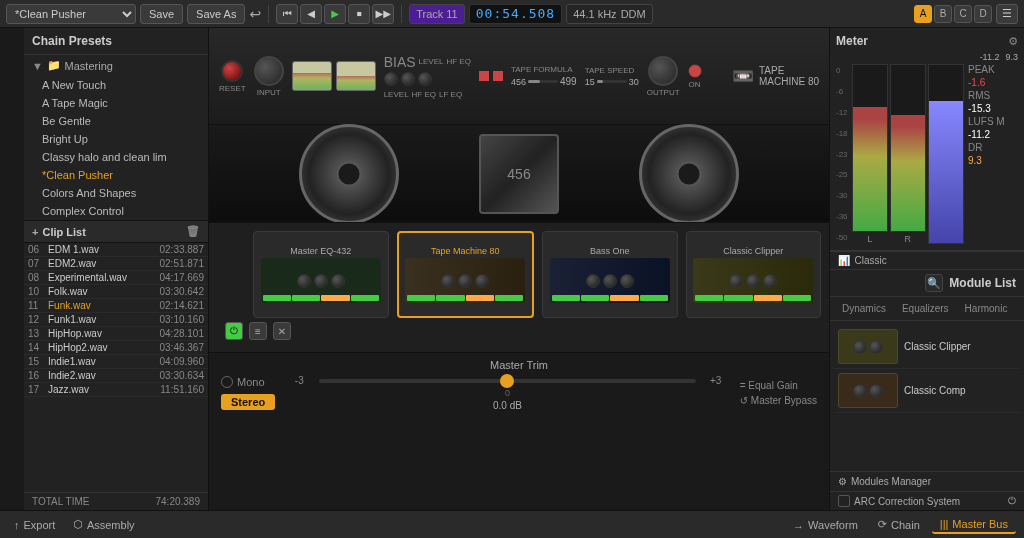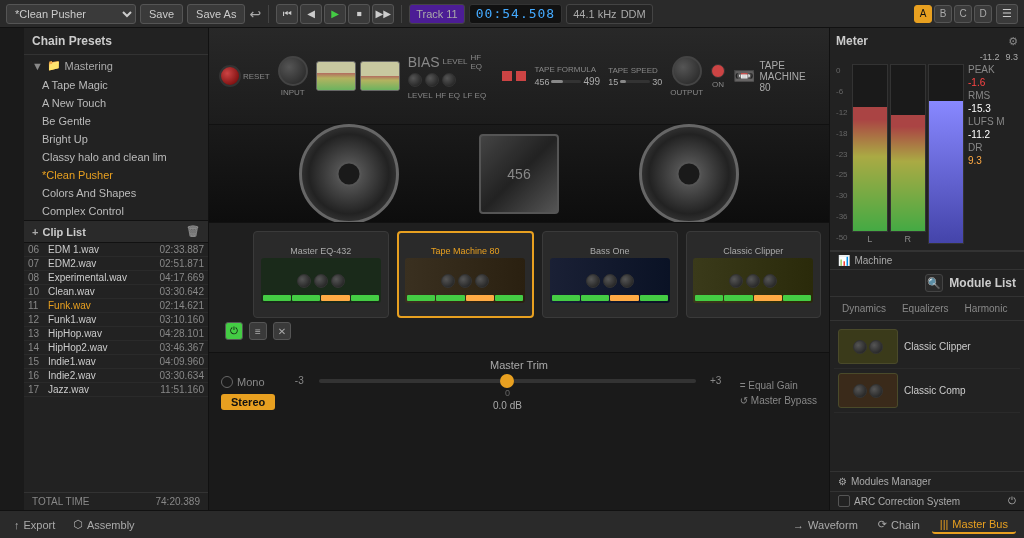--- a/index.html
+++ b/index.html
@@ -613,22 +613,22 @@
   <div id="sidebar">
     <div class="sidebar-header chain-presets-header">
       <span>Chain Presets</span>
     </div>
     <div class="preset-group">
       <span style="color:#888;">▼</span>
       <span style="color:#888;">📁</span>
       <span>Mastering</span>
     </div>
     <div id="preset-list">
+        <div class="preset-item">A New Touch</div>
         <div class="preset-item">A Tape Magic</div>
-        <div class="preset-item">A New Touch</div>
         <div class="preset-item">Be Gentle</div>
         <div class="preset-item">Bright Up</div>
         <div class="preset-item">Classy halo and clean lim</div>
         <div class="preset-item active">*Clean Pusher</div>
         <div class="preset-item">Colors And Shapes</div>
         <div class="preset-item">Complex Control</div>
       </div>
 
     <div class="clip-list-header">
       <span style="display:flex;align-items:center;gap:4px;">
@@ -650,21 +650,21 @@
       <span class="clip-name">EDM2.wav</span>
       <span class="clip-time">02:51.871</span>
     </div>
         <div class="clip-row">
       <span class="clip-num">08</span>
       <span class="clip-name">Experimental.wav</span>
       <span class="clip-time">04:17.669</span>
     </div>
         <div class="clip-row">
       <span class="clip-num">10</span>
-      <span class="clip-name">Clean.wav</span>
+      <span class="clip-name">Folk.wav</span>
       <span class="clip-time">03:30.642</span>
     </div>
         <div class="clip-row active">
       <span class="clip-num">11</span>
       <span class="clip-name">Funk.wav</span>
       <span class="clip-time">02:14.621</span>
     </div>
         <div class="clip-row">
       <span class="clip-num">12</span>
       <span class="clip-name">Funk1.wav</span>
@@ -702,21 +702,21 @@
     </div>
   </div>
 
   <div id="center">
 
     <div id="tape-machine">
       <div class="tm-visual">
 
         <div style="position:absolute;top:0;left:0;right:0;height:50%;background:linear-gradient(180deg,#282828,#1c1c1c);border-bottom:1px solid #111;display:flex;align-items:center;padding:6px 10px;gap:8px;">
 
-          <div style="display:flex;flex-direction:row;align-items:center;gap:2px;">
+          <div style="display:flex;flex-direction:column;align-items:center;gap:2px;">
             <div style="width:22px;height:22px;background:radial-gradient(circle at 35% 35%,#c44,#600);border-radius:50%;border:2px solid #333;"></div>
             <span style="font-size:8px;color:#888;">RESET</span>
           </div>
 
           <div style="display:flex;flex-direction:column;align-items:center;gap:2px;">
             <div style="width:30px;height:30px;background:radial-gradient(circle at 35% 35%,#555,#222);border-radius:50%;border:2px solid #444;"></div>
             <span style="font-size:8px;color:#888;">INPUT</span>
           </div>
 
           <div style="display:flex;gap:4px;align-items:flex-end;">
@@ -987,21 +987,21 @@
           </div>
           <div class="meter-val-row">
             <span class="meter-val-num yellow">9.3</span>
           </div>
         </div>
       </div>
     </div>
 
     <div class="metering-btn">
       <span>📊</span>
-      <span>Machine</span>
+      <span>Classic</span>
     </div>
 
     <div class="module-list-section">
       <div class="module-list-header">
         <div class="module-list-search">🔍</div>
         <span class="module-list-title">Module List</span>
       </div>
       <div class="module-list-tabs" id="ml-tabs">
           <div class="ml-tab">Dynamics</div>
           <div class="ml-tab">Equalizers</div>

